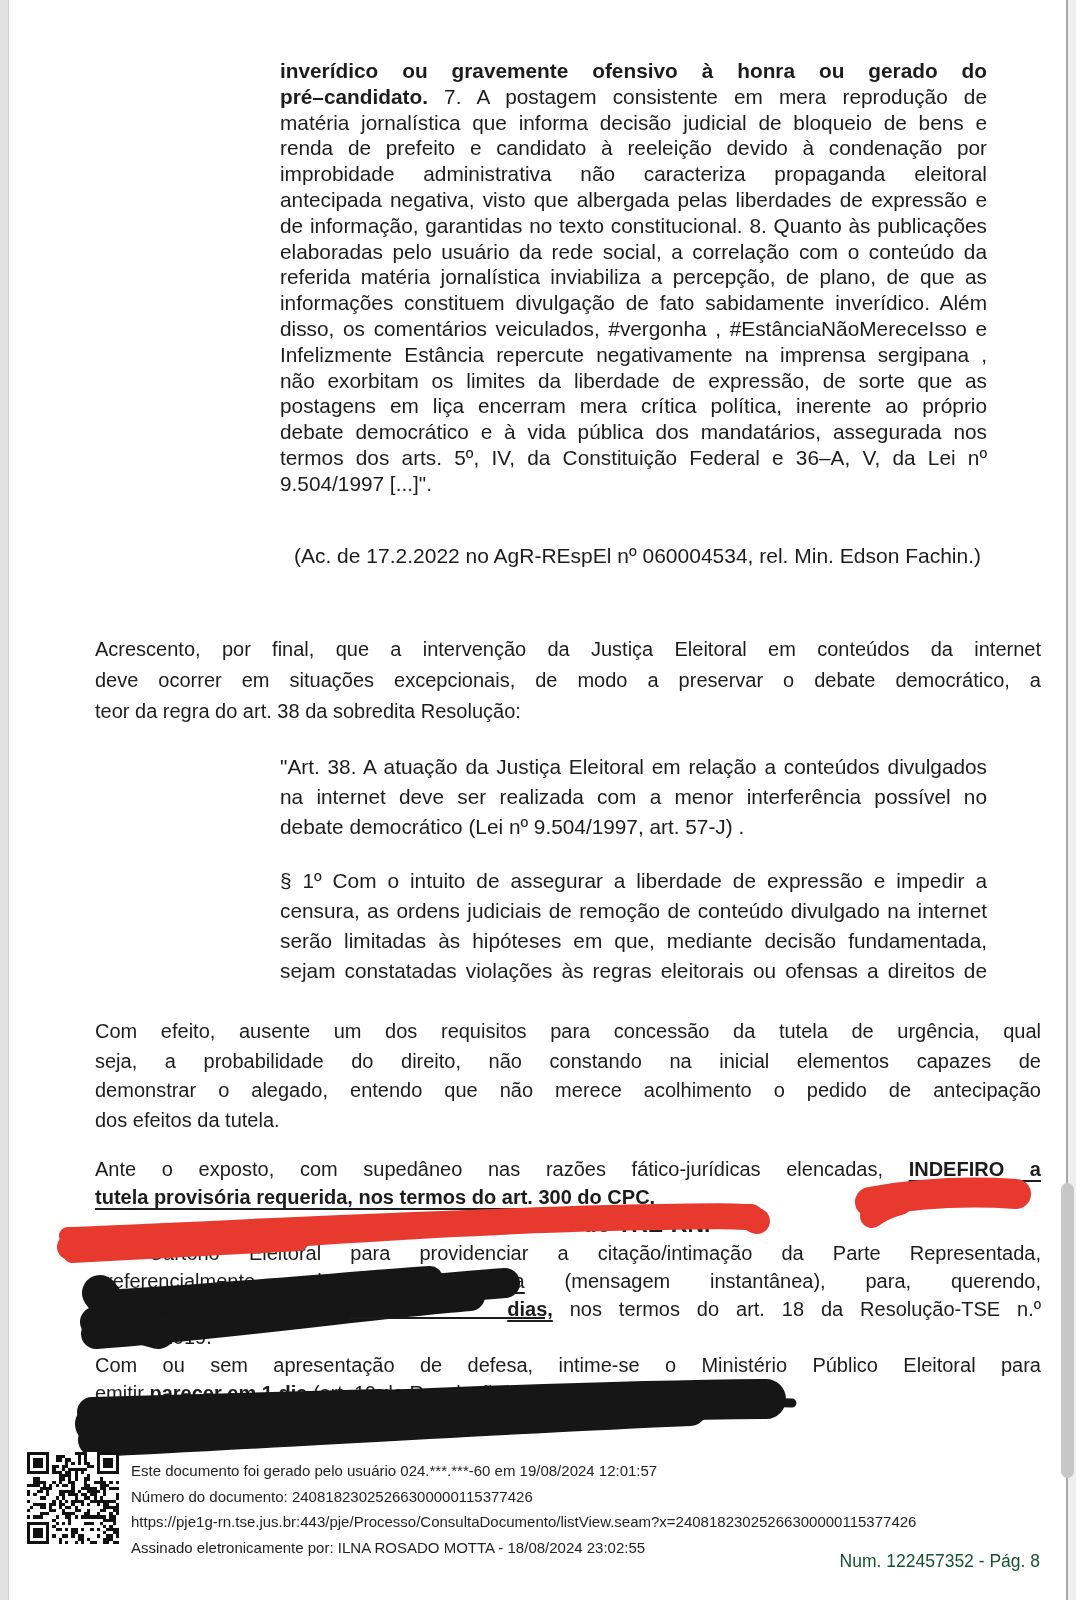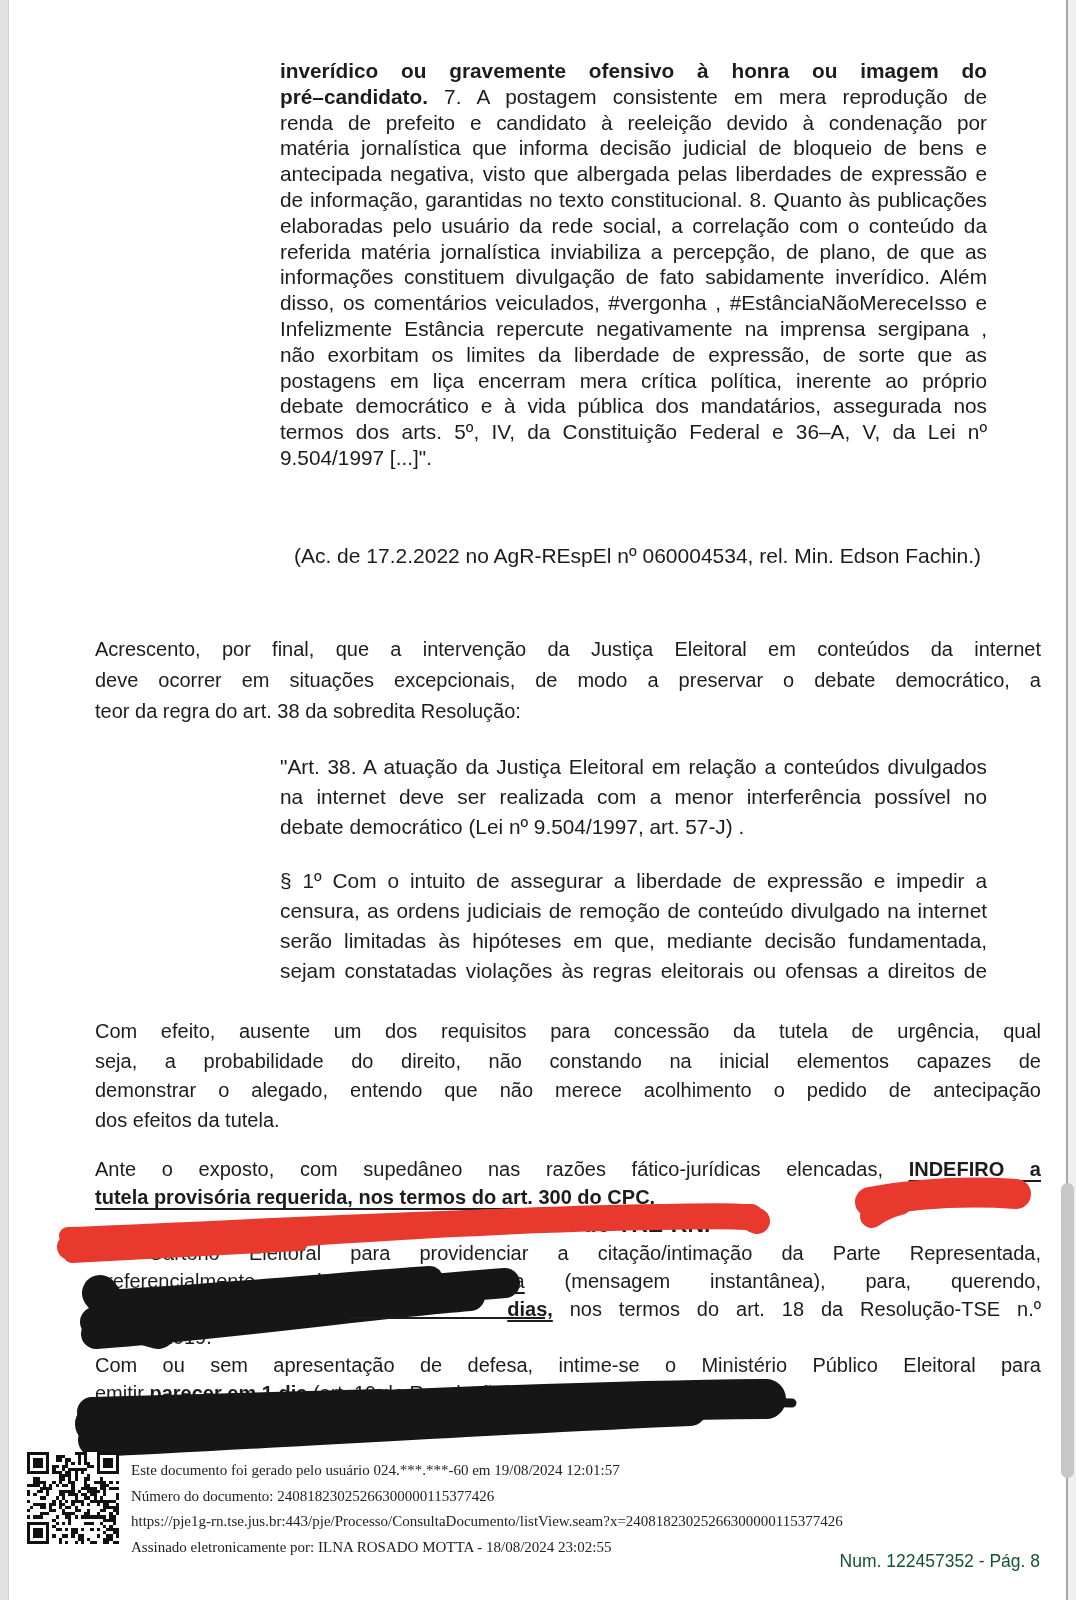--- a/index.html
+++ b/index.html
@@ -23,35 +23,36 @@
   .tline.last{text-align-last:left;}
   .b{font-weight:bold;}
   .u{text-decoration:underline;text-decoration-thickness:2px;text-underline-offset:4px;}
   .citation{left:284px;width:707px;font-size:21px;text-align:center;}
   .spacer{display:inline-block;width:390px;}
   .frag{position:absolute;left:515px;top:1211px;font-size:23px;font-weight:bold;}
   .overlay{position:absolute;left:0;top:0;pointer-events:none;}
   
   .qr{position:absolute;left:27px;top:1452px;width:92px;height:92px;}
   .footer-lines{position:absolute;left:131px;top:1458px;font-size:15px;line-height:25.5px;color:#222;}
-  .footer-lines .tline{text-align:left;text-align-last:left;font-family:Liberation Serif, serif;}
+  .footer-lines .tline{text-align:left;text-align-last:left;}
   .pagenum{position:absolute;left:700px;top:1551px;width:340px;text-align:right;font-size:17.5px;color:#14532d;}
 </style>
 </head>
 <body>
 
 <div class="gutter-left"></div>
 <div class="gutter-right"></div>
 
 <div class="block quote" style="top:58px">
-  <div class="tline b">inverídico ou gravemente ofensivo à honra ou imagem do</div>
+  <div class="tline b">inverídico ou gravemente ofensivo à honra ou gerado do</div>
   <div class="tline"><span class="b">pré–candidato.</span><span> 7. A postagem consistente em mera reprodução de</span></div>
   <div>
+      <div class="tline">matéria jornalística que informa decisão judicial de bloqueio de bens e</div>
       <div class="tline">renda de prefeito e candidato à reeleição devido à condenação por</div>
-      <div class="tline">matéria jornalística que informa decisão judicial de bloqueio de bens e</div>
+      <div class="tline">improbidade administrativa não caracteriza propaganda eleitoral</div>
       <div class="tline">antecipada negativa, visto que albergada pelas liberdades de expressão e</div>
       <div class="tline">de informação, garantidas no texto constitucional. 8. Quanto às publicações</div>
       <div class="tline">elaboradas pelo usuário da rede social, a correlação com o conteúdo da</div>
       <div class="tline">referida matéria jornalística inviabiliza a percepção, de plano, de que as</div>
       <div class="tline">informações constituem divulgação de fato sabidamente inverídico. Além</div>
       <div class="tline">disso, os comentários veiculados, #vergonha , #EstânciaNãoMereceIsso e</div>
       <div class="tline">Infelizmente Estância repercute negativamente na imprensa sergipana ,</div>
       <div class="tline">não exorbitam os limites da liberdade de expressão, de sorte que as</div>
       <div class="tline">postagens em liça encerram mera crítica política, inerente ao próprio</div>
       <div class="tline">debate democrático e à vida pública dos mandatários, assegurada nos</div>

